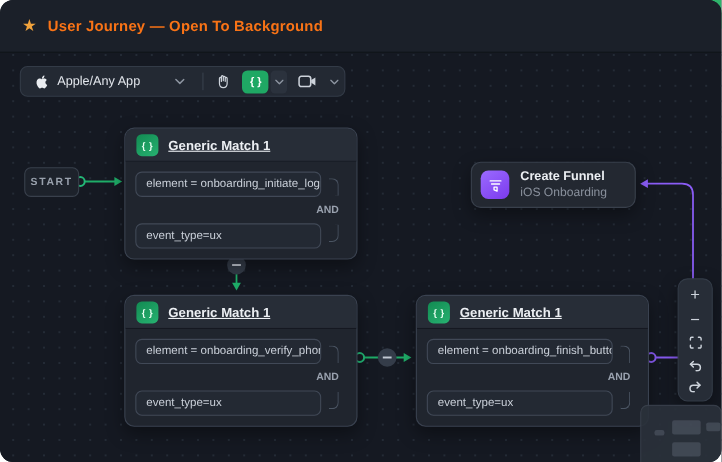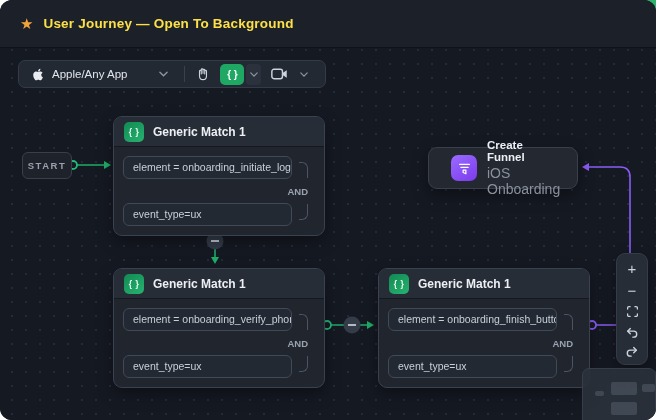--- a/index.html
+++ b/index.html
@@ -7,67 +7,67 @@
   body { background:#ffffff; font-family:"Liberation Sans", sans-serif; position:relative; overflow:hidden; }
 
   .corner-accent { position:absolute; top:0; right:0; width:26px; height:26px; background:#2fb36b; z-index:0; }
 
   .app-card { position:absolute; inset:0; border-radius:12px; overflow:hidden; background:#151922; z-index:1; }
 
   
   .header { height:48px; background:#1b2029; border-bottom:1px solid #0f1318; display:flex; align-items:center; padding:0 16px 0 20px; }
   .header-left { display:flex; align-items:center; gap:10px; flex:1; }
   .star { color:#f2a33c; font-size:15px; line-height:1; }
-  .title { color:#fde047; font-size:13.5px; font-weight:700; letter-spacing:.2px; }
+  .title { color:#f97316; font-size:13.5px; font-weight:700; letter-spacing:.2px; }
   .header-right { display:flex; align-items:center; gap:12px; }
   .owner { color:#8d95a1; font-size:11px; font-style:italic; display:flex; align-items:center; gap:6px; }
   .vdiv { width:1px; height:20px; background:#323a46; }
   .deploy-btn { background:#1ca763; color:#fff; border:none; border-radius:6px; height:28px; padding:0 14px; font-size:12px; font-weight:700; font-family:"Liberation Sans", sans-serif; display:flex; align-items:center; gap:8px; cursor:pointer; }
   .play-glyph { font-size:9px; line-height:1; }
 
   
   .canvas { position:absolute; top:48px; left:0; right:0; bottom:0;
     background-color:#151922;
     background-image:radial-gradient(circle, #242b36 1px, transparent 1.3px);
     background-size:14px 14px; background-position:5px 9px; }
 
   
-  .tool-pill { position:absolute; left:18px; top:12px; height:28px; background:#232933; border:1px solid #333b47; border-radius:7px; display:flex; align-items:center; padding:0 14px 0 0; }
+  .tool-pill { position:absolute; left:18px; top:12px; height:28px; background:#232933; border:1px solid #333b47; border-radius:7px; display:flex; align-items:center; padding:0 2px 0 0; }
   .app-select { display:flex; align-items:center; gap:8px; padding:0 12px; height:100%; cursor:pointer; }
   .app-select-label { color:#e2e6ec; font-size:11.5px; }
   .app-select .chev { margin-left:24px; }
   .pill-div { width:1px; height:16px; background:#39414d; margin:0 4px; }
   .icon-btn { display:flex; align-items:center; justify-content:center; height:22px; padding:0 7px; border-radius:5px; cursor:pointer; }
   .braces-btn { background:#1fa864; color:#fff; font-size:10px; font-weight:700; width:24px; height:21px; display:flex; align-items:center; justify-content:center; border-radius:5px; margin-left:3px; cursor:pointer; }
   .chev-box { width:15px; height:21px; display:flex; align-items:center; justify-content:center; border-radius:4px; background:#2b323d; margin-left:2px; cursor:pointer; }
   .chev-plain { width:15px; height:21px; display:flex; align-items:center; justify-content:center; margin-left:1px; cursor:pointer; }
 
   
   .start-node { position:absolute; left:22px; top:104px; width:50px; height:27px; background:#1d222b; border:1px solid #39404c; border-radius:6px; display:flex; align-items:center; justify-content:center; color:#99a1ad; font-size:9.5px; font-weight:700; letter-spacing:1.5px; }
 
   .match-node { position:absolute; width:212px; background:#20252e; border:1px solid #3a4250; border-radius:9px; box-shadow:0 6px 16px rgba(0,0,0,.38); }
   .mn-header { display:flex; align-items:center; gap:9px; padding:5px 10px; height:30px; background:#272d37; border-bottom:1px solid #141821; border-radius:8px 8px 0 0; }
   .mn-badge { width:20px; height:20px; border-radius:5px; background:linear-gradient(145deg,#128a52,#27b271); color:#eafff3; font-size:8.5px; font-weight:700; display:flex; align-items:center; justify-content:center; letter-spacing:.5px; }
-  .mn-title { color:#eceff3; font-size:12px; font-weight:700; }
+  .mn-title { color:#eceff3; font-size:12px; font-weight:700;text-decoration:underline; }
   .mn-body { position:relative; padding:9px 32px 9px 9px; }
   .mn-row { height:23px; line-height:21px; background:#232933; border:1px solid #414957; border-radius:6px; padding:0 9px; color:#c9cfd8; font-size:10.5px; white-space:nowrap; overflow:hidden; }
   .mn-row + .mn-row { margin-top:24px; }
   .and-bracket { position:absolute; right:16px; top:15px; bottom:15px; width:9px; }
   .and-bracket::before { content:''; position:absolute; top:0; left:0; right:0; height:15px; border-top:1.5px solid #4a5462; border-right:1.5px solid #4a5462; border-top-right-radius:6px; }
   .and-bracket::after { content:''; position:absolute; bottom:0; left:0; right:0; height:15px; border-bottom:1.5px solid #4a5462; border-right:1.5px solid #4a5462; border-bottom-right-radius:6px; }
   .and-label { position:absolute; right:16px; top:50%; transform:translateY(-50%); color:#9aa2af; font-size:9.5px; font-weight:700; background:transparent; }
   .node-1 { left:113px; top:68px; }
   .node-2 { left:113px; top:220px; }
   .node-3 { left:378px; top:220px; }
 
-  .funnel-node { position:absolute; left:428px; top:99px; width:150px; height:42px; background:#232831; border:1px solid #39404c; border-radius:9px; display:flex; align-items:center; gap:10px; padding:0 22px; box-shadow:0 6px 16px rgba(0,0,0,.38); }
+  .funnel-node { position:absolute; left:428px; top:99px; width:150px; height:42px; background:#232831; border:1px solid #39404c; border-radius:9px; display:flex; align-items:center; gap:10px; padding:0 8px; box-shadow:0 6px 16px rgba(0,0,0,.38); }
   .funnel-icon { width:26px; height:26px; border-radius:7px; background:linear-gradient(145deg,#9a6bff,#7c3aed); display:flex; align-items:center; justify-content:center; flex:none; }
   .funnel-text { display:flex; flex-direction:column; gap:2px; }
   .funnel-title { color:#eceff3; font-size:11.5px; font-weight:700; }
-  .funnel-sub { color:#8a919d; font-size:14px; }
+  .funnel-sub { color:#8a919d; font-size:11px; }
 
   
   .edges { position:absolute; inset:0; pointer-events:none; }
 
   
   .zoom-toolbar { position:absolute; left:616px; top:205px; width:32px; height:112px; background:#272d37; border:1px solid #333b47; border-radius:9px; display:flex; flex-direction:column; align-items:center; justify-content:space-evenly; box-shadow:0 6px 16px rgba(0,0,0,.38); }
   .zt-btn { color:#cdd3db; font-size:15px; line-height:1; width:100%; text-align:center; cursor:pointer; display:flex; align-items:center; justify-content:center; }
 
   
   .minimap { position:absolute; left:582px; top:320px; width:74px; height:56px; background:#2b313b; border:1px solid #3a414c; border-radius:7px 7px 0 0; opacity:.92; }

